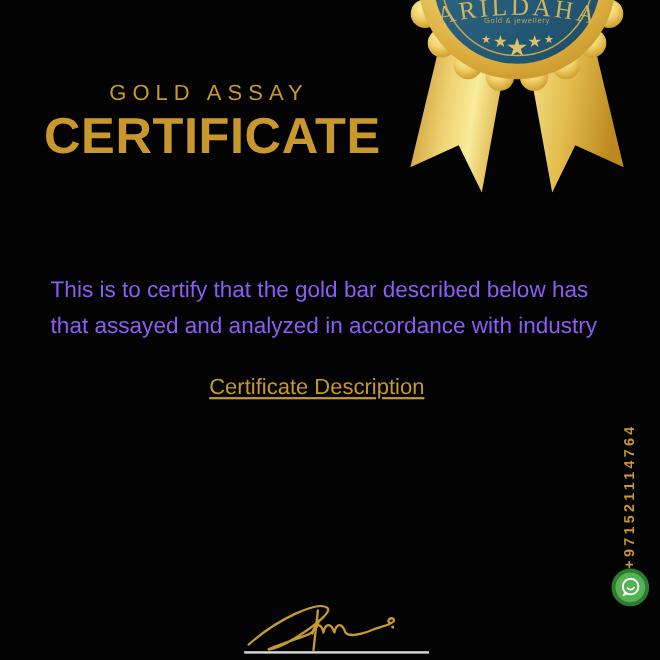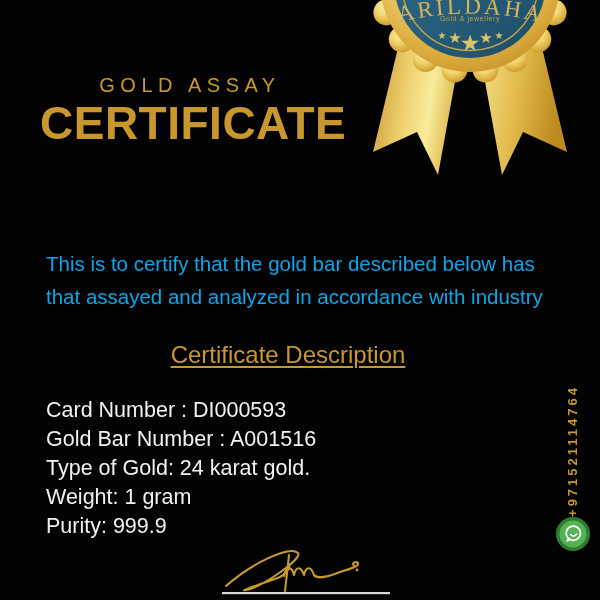--- a/index.html
+++ b/index.html
@@ -32,27 +32,27 @@
   }
   .tagline-text {
     font-family: "Liberation Sans", sans-serif;
     font-size: 7px; letter-spacing: 0.6px;
     fill: #C2A148;
   }
   .star-text { fill: #DCC26A; font-family: "DejaVu Sans", sans-serif; }
 
   .intro {
     position: absolute; left: 46px; top: 247px;
-    color: #0ea5e9; font-size: 20.5px; line-height: 33px;
+    color: #8b5cf6; font-size: 20.5px; line-height: 33px;
     white-space: nowrap;
   }
   .section-heading {
     position: absolute; left: 0; top: 341px; width: 576px;
     text-align: center;
-    color: #C9982D; font-size: 24px;
+    color: #C9982D; font-size: 20px;
     text-decoration: underline;
     text-underline-offset: 3px;
   }
   .details {
     position: absolute; left: 46px; top: 396px;
     color: #F1F1F1; font-size: 21.5px; line-height: 29px;
     white-space: nowrap;
   }
   .phone {
     position: absolute; left: 572px; top: 451px;
@@ -139,27 +139,20 @@
     </g>
   </svg>
 
   <div class="intro">
     <div>This is to certify that the gold bar described below has</div>
     <div>that assayed and analyzed in accordance with industry</div>
   </div>
 
   <div class="section-heading">Certificate Description</div>
 
-  <div class="details">
-    <div>Card Number : DI000593</div>
-    <div>Gold Bar Number : A001516</div>
-    <div>Type of Gold: 24 karat gold.</div>
-    <div>Weight: 1 gram</div>
-    <div>Purity: 999.9</div>
-  </div>
 
   <div class="phone">+971521114764</div>
 
   <svg class="wa" viewBox="0 0 38 38" xmlns="http://www.w3.org/2000/svg">
     <circle cx="19" cy="19" r="15.3" fill="#55B254" stroke="#2E7A30" stroke-width="3.6"></circle>
     <circle cx="19.3" cy="18.2" r="7.1" fill="none" stroke="#FFFFFF" stroke-width="1.7"></circle>
     <path d="M 13.6 23.2 L 11.9 27.1 L 16.2 25.4 Z" fill="#FFFFFF"></path>
     <path d="M 16.6 19.6 c 1.6 2.1, 4.4 2.1, 5.9 -0.6" fill="none" stroke="#FFFFFF" stroke-width="1.6" stroke-linecap="round"></path>
   </svg>
 

